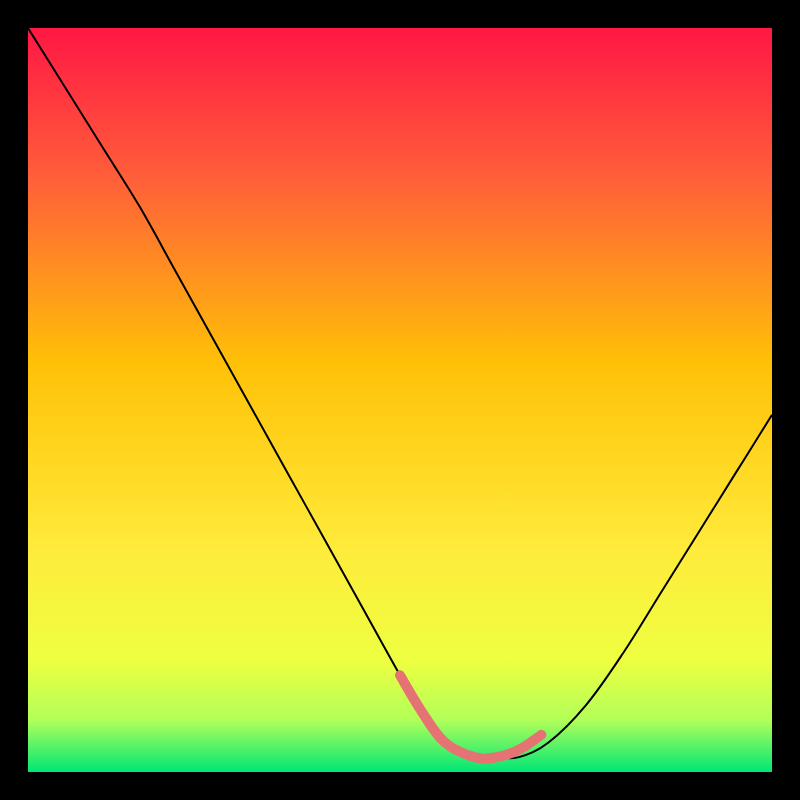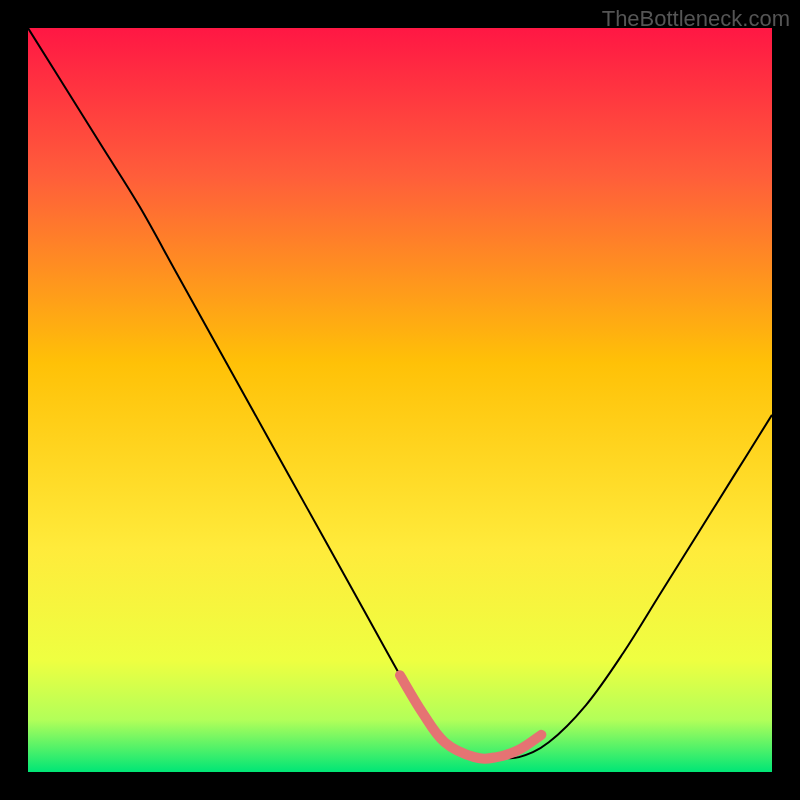--- a/index.html
+++ b/index.html
@@ -7,21 +7,20 @@
   .container { position: relative; width: 800px; height: 800px; background: #000; }
   .watermark { position: absolute; top: 6px; right: 10px; color: #555; font-size: 22px; font-weight: 500; z-index: 10; }
   .plot-area { position: absolute; left: 28px; top: 28px; width: 744px; height: 744px; }
   .gradient-bg { position: absolute; left: 0; top: 0; width: 100%; height: 100%; }
   svg.curve { position: absolute; left: 0; top: 0; width: 100%; height: 100%; }
 </style>
 </head>
 <body>
 
 <div class="container">
-  <div class="watermark">TheBottleneck.com</div>
   <div class="plot-area">
     <svg class="gradient-bg" viewBox="0 0 744 744" preserveAspectRatio="none">
       <defs>
         <linearGradient id="bg-grad" x1="0" y1="0" x2="0" y2="1">
             <stop offset="0%" stop-color="#ff1744"></stop>
             <stop offset="20%" stop-color="#ff5e3a"></stop>
             <stop offset="45%" stop-color="#ffc107"></stop>
             <stop offset="70%" stop-color="#ffeb3b"></stop>
             <stop offset="85%" stop-color="#eeff41"></stop>
             <stop offset="93%" stop-color="#b2ff59"></stop>

